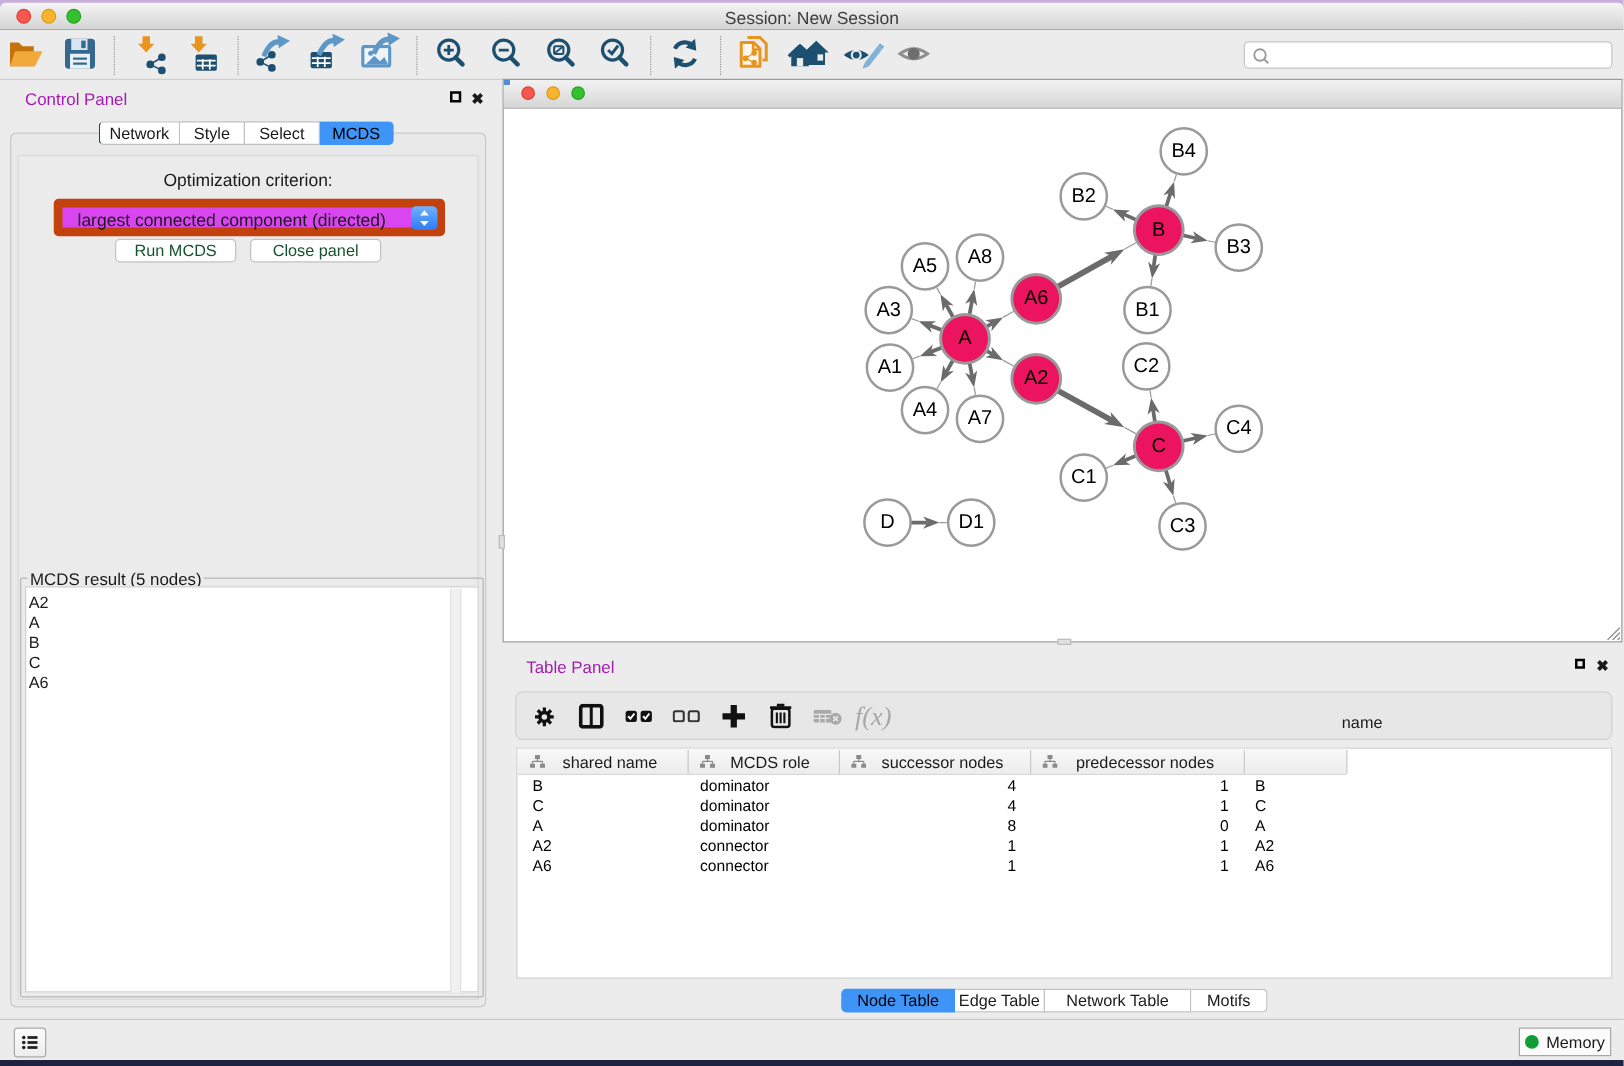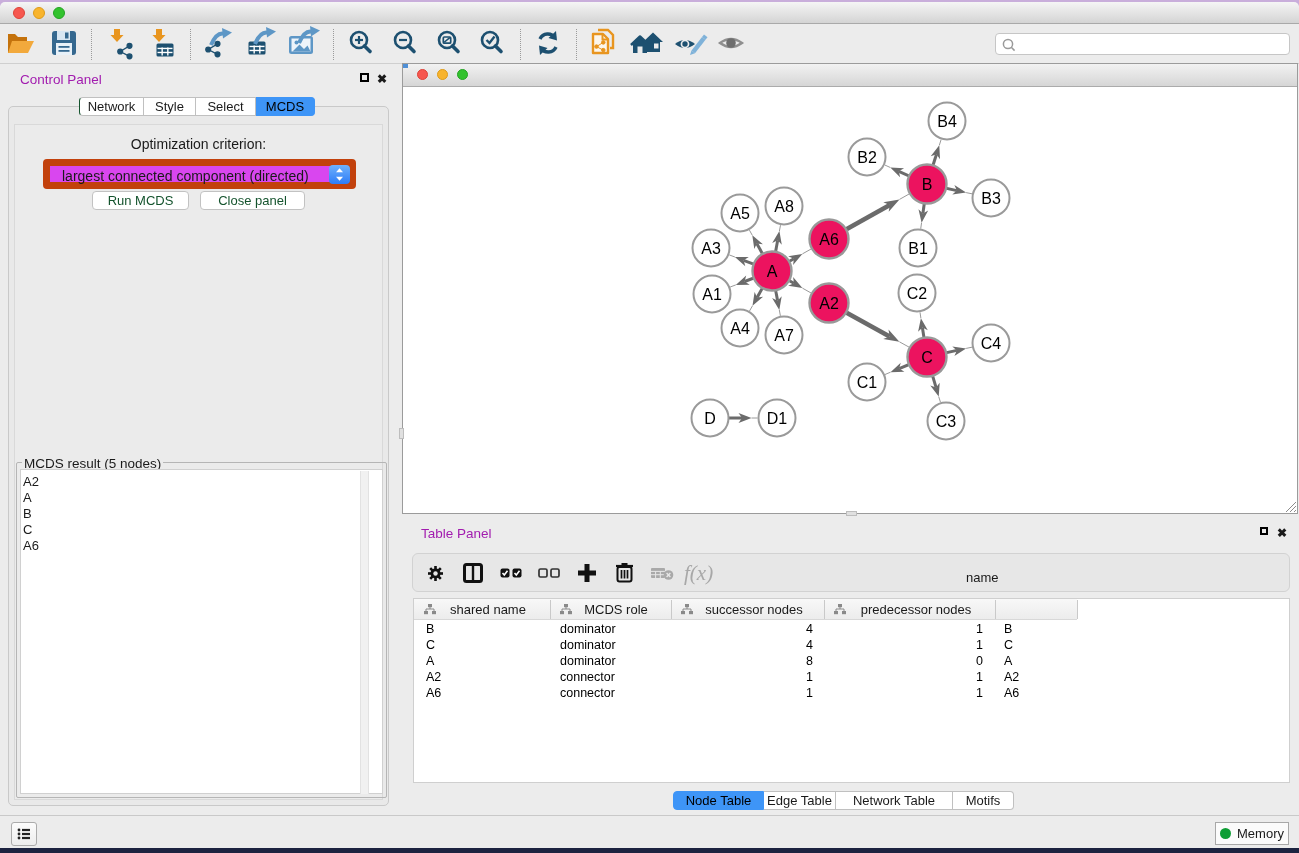--- a/index.html
+++ b/index.html
@@ -16,20 +16,21 @@
 .tab.sel{background:#3e95f7;color:#000000;border-color:#3e95f7}
 .btn{background:#fff;border:1px solid #c2c2c2;border-radius:4px;text-align:center;font-size:13px;color:#14532d}
 .th-lbl{font-size:13px;color:#1a1a1a}
 .cell{font-size:12.5px;color:#000;white-space:nowrap}
 </style></head><body>
 <div class="abs" style="left:0;top:0;width:1299px;height:6px;background:#c9aedb"></div>
 <div class="abs titlebar">
 <div class="abs tl" style="left:13px;background:#f6574f;border:1px solid #dd4238"></div>
 <div class="abs tl" style="left:33px;background:#f8b42d;border:1px solid #de9b18"></div>
 <div class="abs tl" style="left:53px;background:#33c22e;border:1px solid #24a323"></div>
+<div class="abs title-text">Session: New Session</div>
 </div>
 <div class="abs toolbar" id="toolbar">
 <svg class="abs" style="left:3px;top:0px" width="36" height="36" viewBox="0 0 36 36">
       <path d="M5 12 L5 28 L24 28 L24 12 L15 12 L12 9 L5 9 Z" fill="#c4720c"></path>
 <path d="M9 16 L31 16 L25 28 L5 28 Z" fill="#f2a93c"></path>
     </svg>
     <svg class="abs" style="left:46px;top:0px" width="36" height="36" viewBox="0 0 36 36">
       <rect x="6" y="6" width="24" height="24" rx="3" fill="#35688f"></rect>
 <rect x="11" y="6" width="13" height="9" fill="#d7e6f2"></rect>
       <rect x="19" y="7.5" width="3.5" height="6" fill="#35688f"></rect>
@@ -436,21 +437,21 @@
     </g>
     <g stroke="#8a8a8a" stroke-width="1">
       <line x1="6" y1="3" x2="6" y2="5"></line>
       <line x1="2" y1="5" x2="10" y2="5"></line>
       <line x1="2" y1="5" x2="2" y2="7"></line>
       <line x1="10" y1="5" x2="10" y2="7"></line>
     </g>
   </svg>
 <div class="abs th-lbl" style="left:846px;top:602px;width:140px;text-align:center">predecessor nodes</div>
 <div class="abs" style="left:824px;top:600px;width:1px;height:19px;background:#c9c9c9"></div>
-<div class="abs th-lbl" style="left:966px;top:570px;width:140px;text-align:left">name</div>
+<div class="abs th-lbl" style="left:966px;top:570px;width:140px;text-align:right">name</div>
 <div class="abs" style="left:995px;top:600px;width:1px;height:19px;background:#c9c9c9"></div>
 <div class="abs" style="left:1077px;top:600px;width:1px;height:19px;background:#c9c9c9"></div>
 <div class="abs cell" style="left:426px;top:622px">B</div>
 <div class="abs cell" style="left:560px;top:622px">dominator</div>
 <div class="abs cell" style="left:720px;top:622px;width:93px;text-align:right">4</div>
 <div class="abs cell" style="left:890px;top:622px;width:93px;text-align:right">1</div>
 <div class="abs cell" style="left:1004px;top:622px">B</div>
 <div class="abs cell" style="left:426px;top:638px">C</div>
 <div class="abs cell" style="left:560px;top:638px">dominator</div>
 <div class="abs cell" style="left:720px;top:638px;width:93px;text-align:right">4</div>

